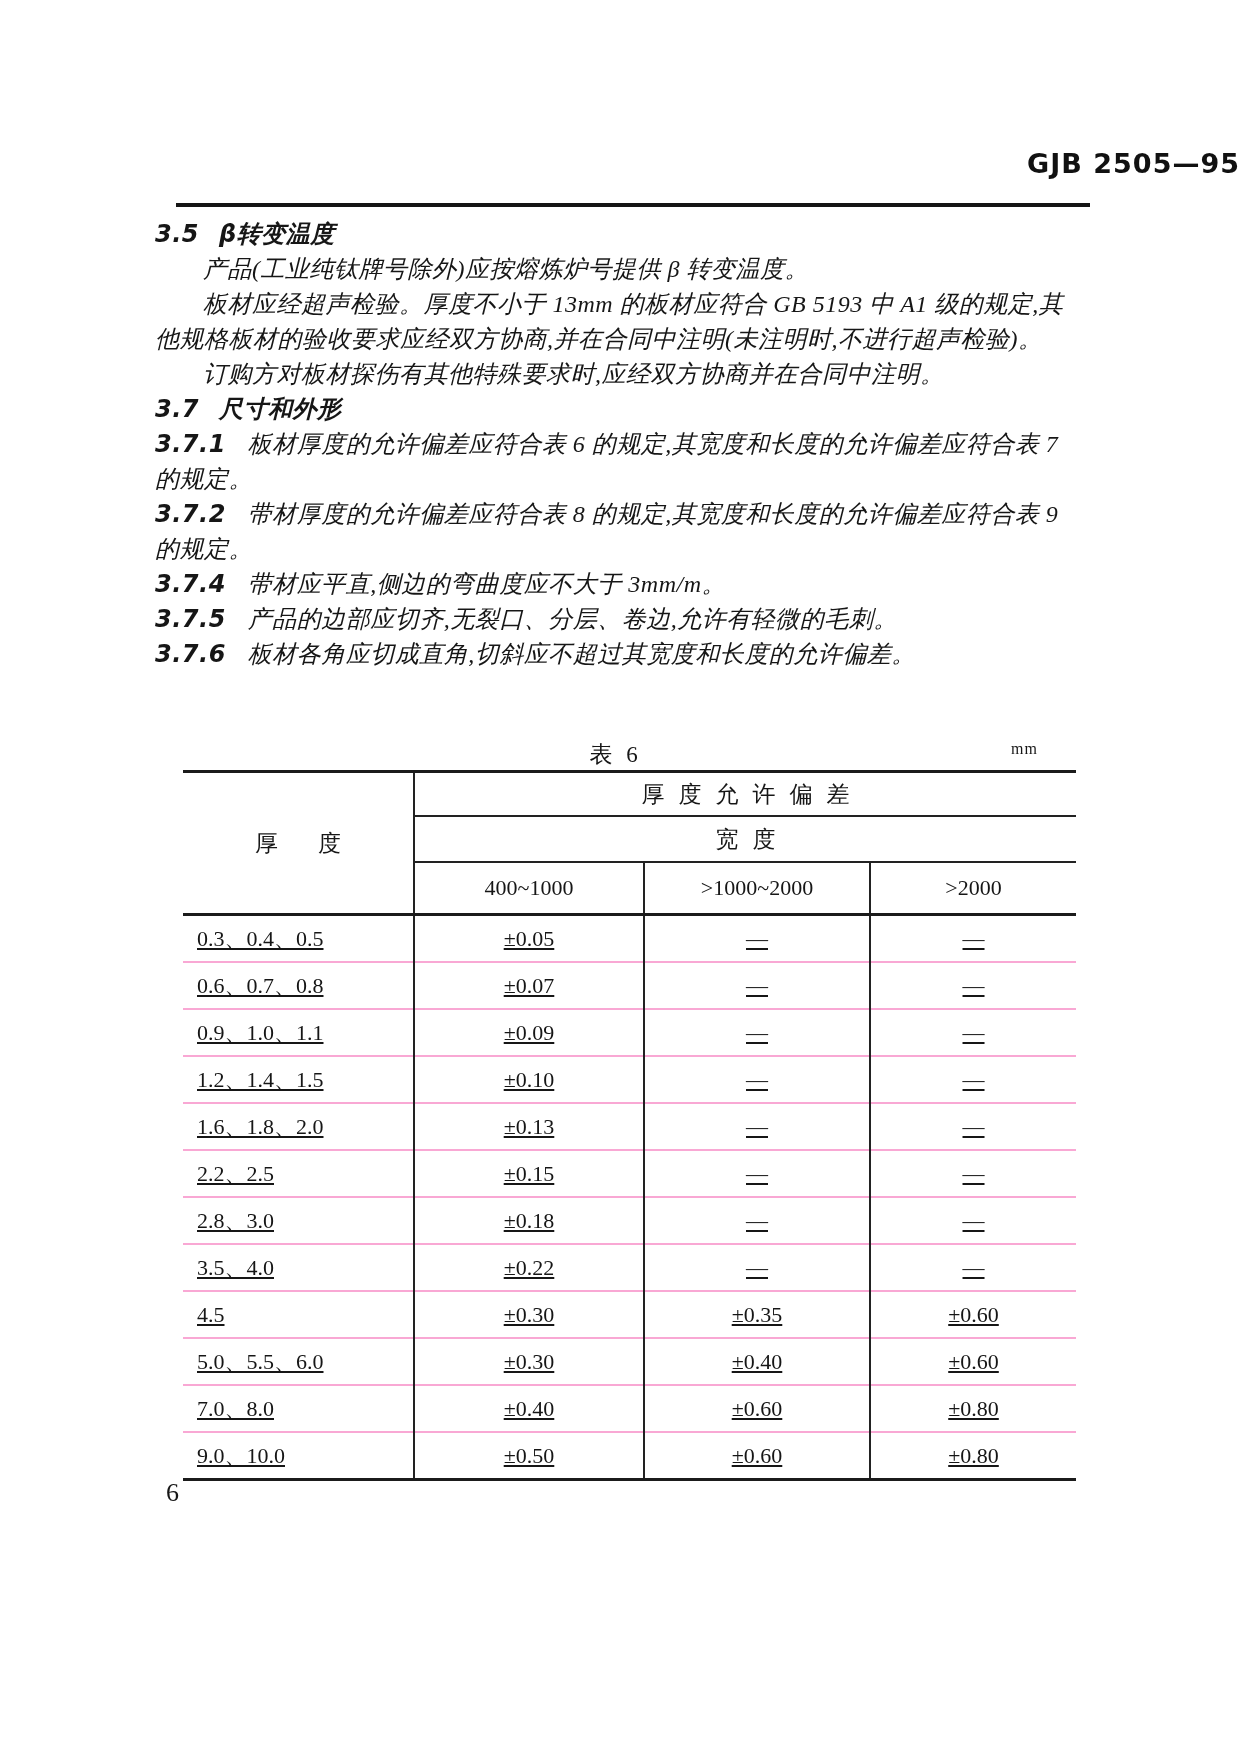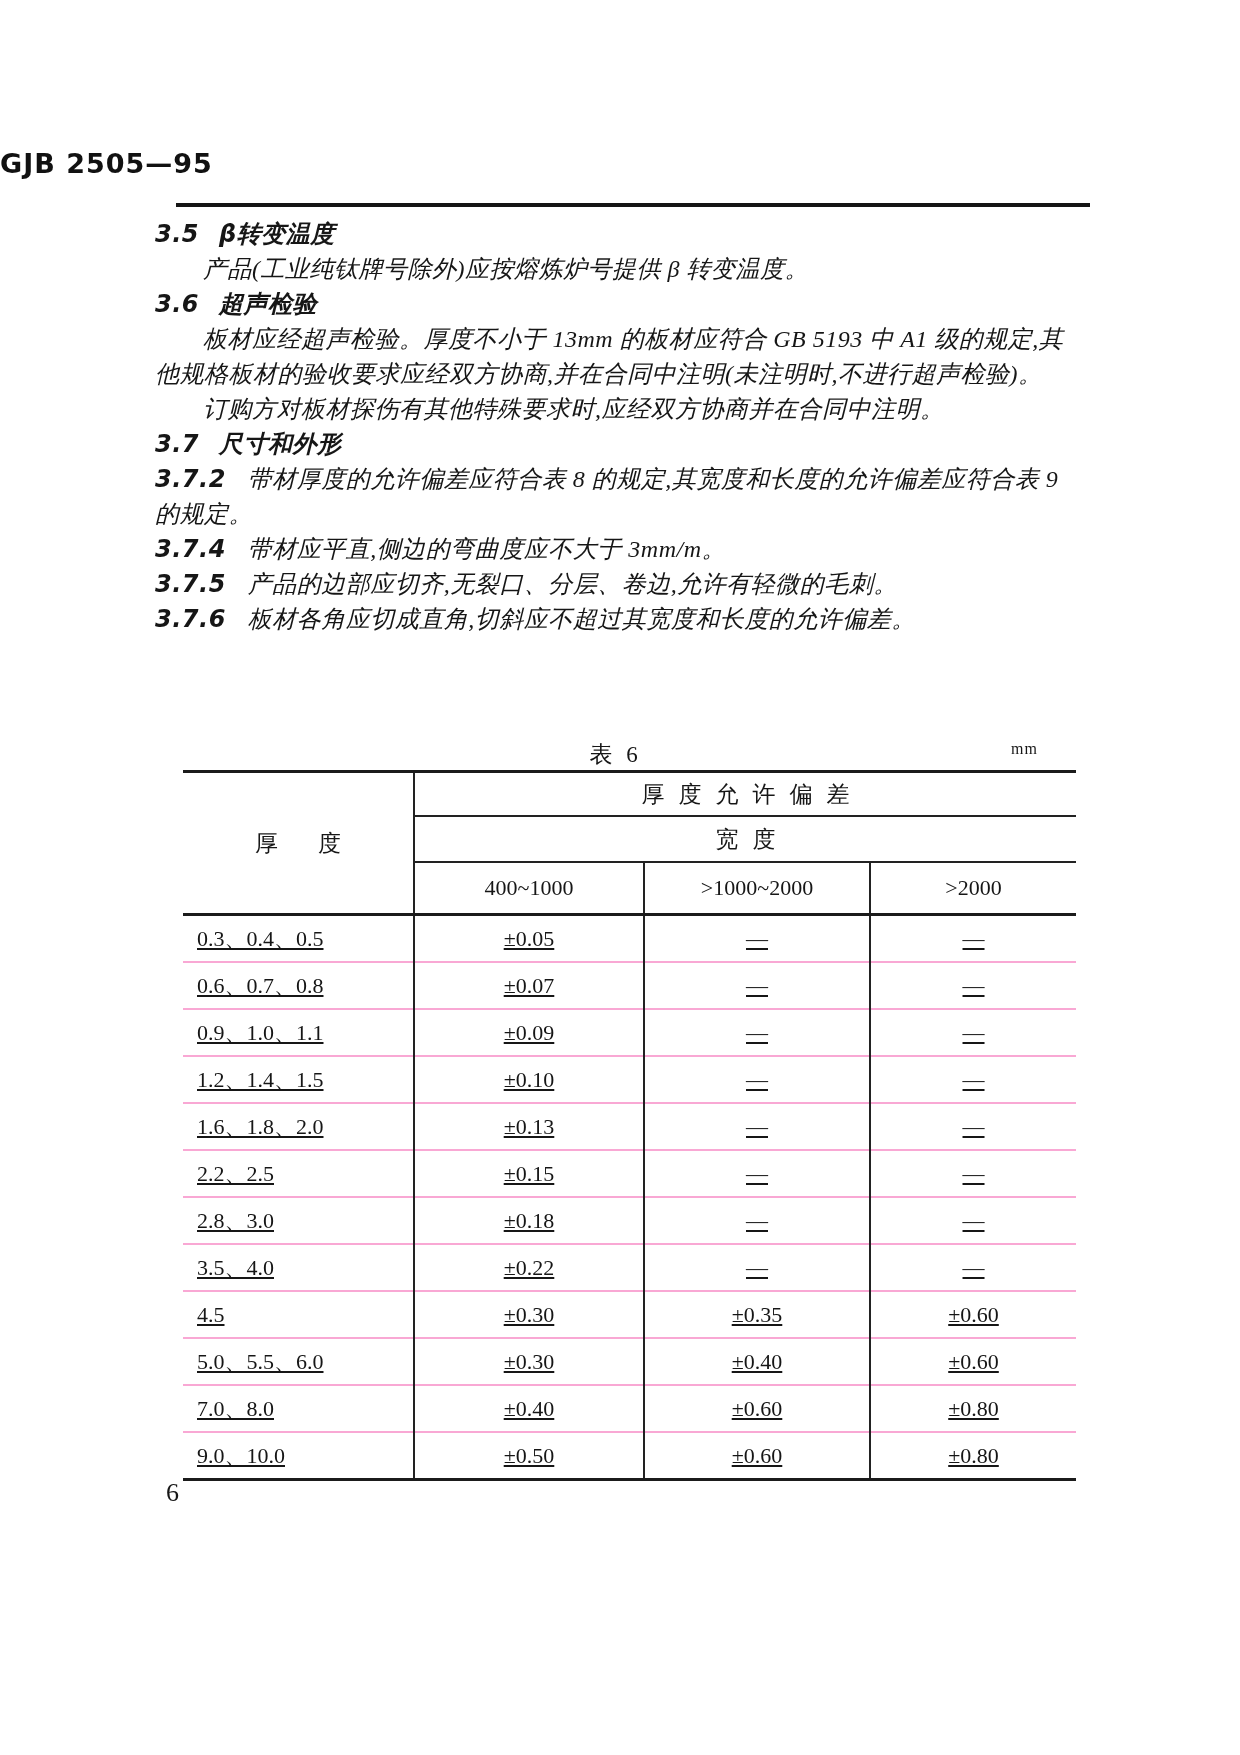--- a/index.html
+++ b/index.html
@@ -8,21 +8,21 @@
     background: #ffffff;
     font-family: "Liberation Serif", "DejaVu Serif", serif;
     color: #161616;
     position: relative;
     overflow: hidden;
   }
   .page { position: absolute; inset: 0; }
 
   .doc-title {
     position: absolute; top: 148px; left: 0; width: 100%;
-    text-align: left;
+    text-align: right;
     font-family: "DejaVu Sans", "Liberation Sans", sans-serif;
     font-weight: bold; font-size: 27px; letter-spacing: 1px;
     color: #111;
   }
   .header-rule {
     position: absolute; top: 203px; left: 176px; width: 914px;
     border-top: 4px solid #151515;
   }
 
   .content {
@@ -81,24 +81,24 @@
 <body>
 
 <div class="page">
 
   <div class="doc-title">GJB 2505—95</div>
   <div class="header-rule"></div>
 
   <div class="content" id="content">
       <div class="sec heading"><span class="num">3.5</span><span>β转变温度</span></div>
       <div class="sec para-indent">产品(工业纯钛牌号除外)应按熔炼炉号提供 β 转变温度。</div>
-      <div class="sec heading"><span class="num">3.6</span><span>超声检验</span></div>
       <div class="sec para-indent">板材应经超声检验。厚度不小于 13mm 的板材应符合 GB 5193 中 A1 级的规定,其他规格板材的验收要求应经双方协商,并在合同中注明(未注明时,不进行超声检验)。</div>
       <div class="sec para-indent">订购方对板材探伤有其他特殊要求时,应经双方协商并在合同中注明。</div>
       <div class="sec heading"><span class="num">3.7</span><span>尺寸和外形</span></div>
+      <div class="sec numbered"><span class="num">3.7.1</span><span>板材厚度的允许偏差应符合表 6 的规定,其宽度和长度的允许偏差应符合表 7 的规定。</span></div>
       <div class="sec numbered"><span class="num">3.7.2</span><span>带材厚度的允许偏差应符合表 8 的规定,其宽度和长度的允许偏差应符合表 9 的规定。</span></div>
       <div class="sec numbered"><span class="num">3.7.4</span><span>带材应平直,侧边的弯曲度应不大于 3mm/m。</span></div>
       <div class="sec numbered"><span class="num">3.7.5</span><span>产品的边部应切齐,无裂口、分层、卷边,允许有轻微的毛刺。</span></div>
       <div class="sec numbered"><span class="num">3.7.6</span><span>板材各角应切成直角,切斜应不超过其宽度和长度的允许偏差。</span></div>
     </div>
 
   <div class="tbl-caption-row">
     <span class="tbl-caption">表 6</span>
     <span class="tbl-unit">mm</span>
   </div>

